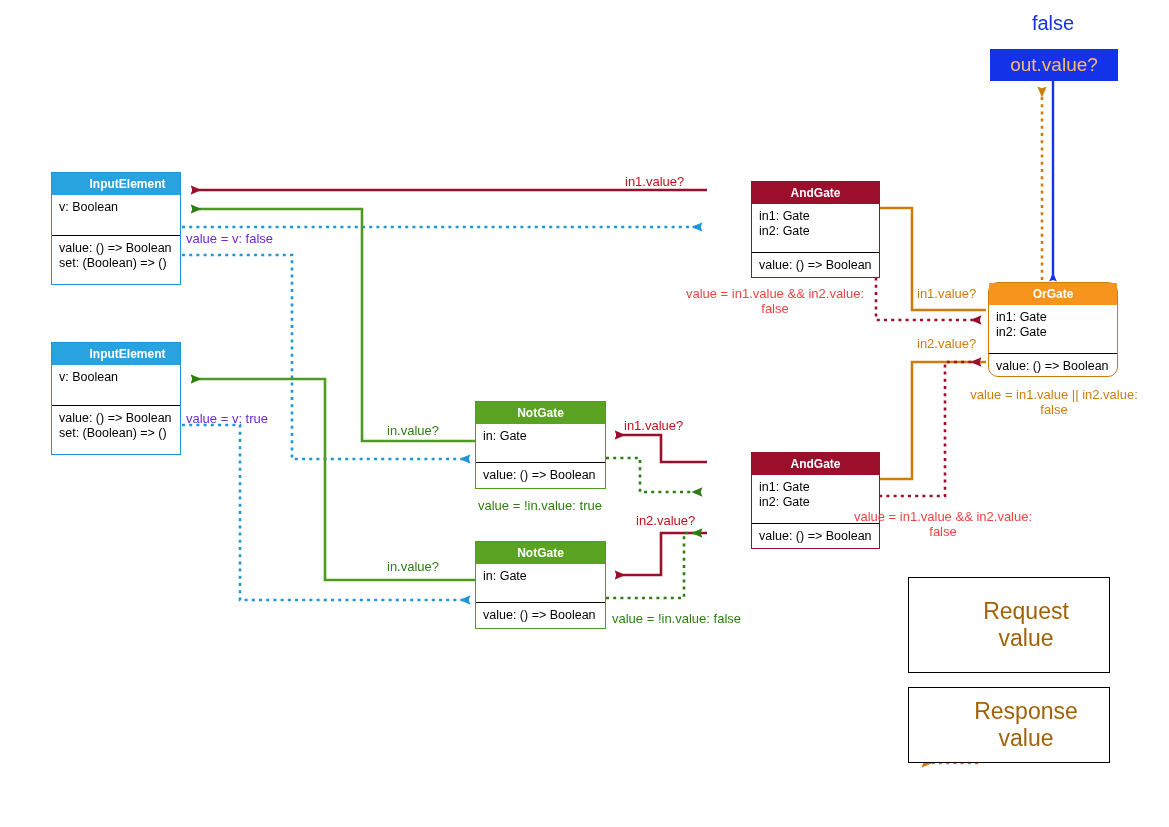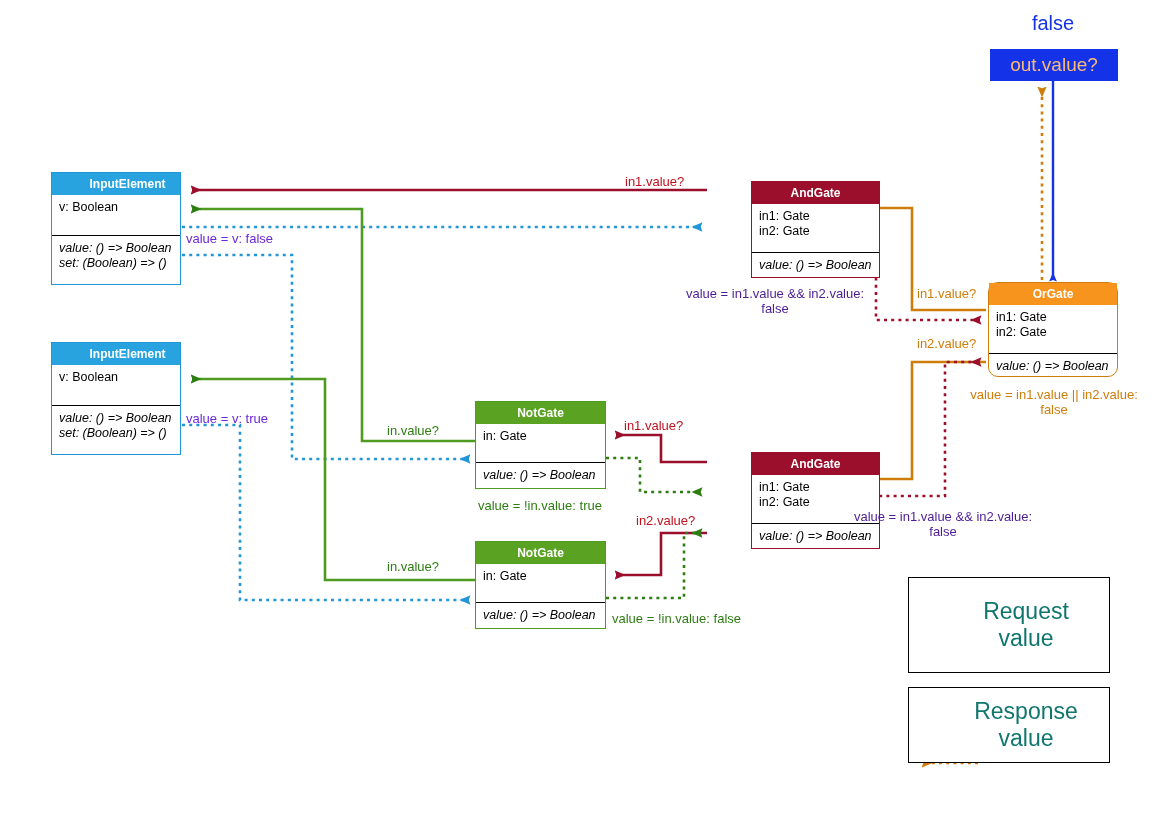--- a/index.html
+++ b/index.html
@@ -5,48 +5,48 @@
   html,body{margin:0;padding:0;background:#ffffff;}
   body{width:1169px;height:827px;position:relative;overflow:hidden;
        font-family:"Liberation Sans","DejaVu Sans",sans-serif;}
   #stage{position:absolute;left:0;top:0;width:1169px;height:827px;}
   svg#wires{position:absolute;left:0;top:0;width:1169px;height:827px;}
 
   .uml{position:absolute;box-sizing:border-box;background:#ffffff;}
   .uml .hdr{text-align:center;color:#ffffff;font-weight:bold;font-size:12px;
             line-height:22px;height:22px;}
   .uml .sec{padding:5px 7px 5px 7px;font-size:12.5px;color:#000;line-height:15px;}
-  .uml .sec.divider{border-top:1.6px solid #000;font-style:italic;}
+  .uml .sec.divider{border-top:1.6px solid #000;}
 
   .uml.blue{border:1.6px solid #2196d6;}
   .uml.blue .hdr{background:#29a3e0;padding-left:23px;}
   .uml.red{border:1.6px solid #9b0f2d;margin-left:44px;}
   .uml.red .hdr{background:#9b0f2d;}
   .uml.green{border:1.6px solid #4f9a21;}
   .uml.green .hdr{background:#5aa322;}
   .uml.orange{border:1.6px solid #cf7d0a;}
   .uml.orange .hdr{background:#f7941d;}
 
   .outbox{position:absolute;box-sizing:border-box;background:#1433e8;
           border:1.6px solid #1433e8;color:#fdba74;font-size:19px;
           text-align:center;line-height:29px;}
 
   .lbl{position:absolute;font-size:13px;white-space:nowrap;}
   .lbl.c{text-align:center;}
   .lbl.blue{color:#6d28d9;}
   .lbl.red{color:#c1121f;}
-  .lbl.dred{color:#4c1d95;}
+  .lbl.dred{color:#ef4444;}
   .lbl.green{color:#2e7d13;}
   .lbl.orange{color:#cf7d0a;}
   .lbl.big{font-size:20px;color:#1433e8;text-align:center;}
 
   .legend{position:absolute;box-sizing:border-box;border:1.6px solid #000;
           background:#fff;}
   .legend .ltext{position:absolute;right:8px;top:50%;transform:translateY(-50%);
-                 font-size:23px;color:#0f766e;text-align:center;width:150px;
+                 font-size:23px;color:#a16207;text-align:center;width:150px;
                  line-height:27px;}
 </style>
 </head>
 <body>
 
 <div id="stage">
 
   <svg id="wires" viewBox="0 0 1169 827">
     <defs>
       <marker id="ah-blue" markerWidth="9" markerHeight="9" refX="7.5" refY="4.5" orient="auto" markerUnits="userSpaceOnUse">

